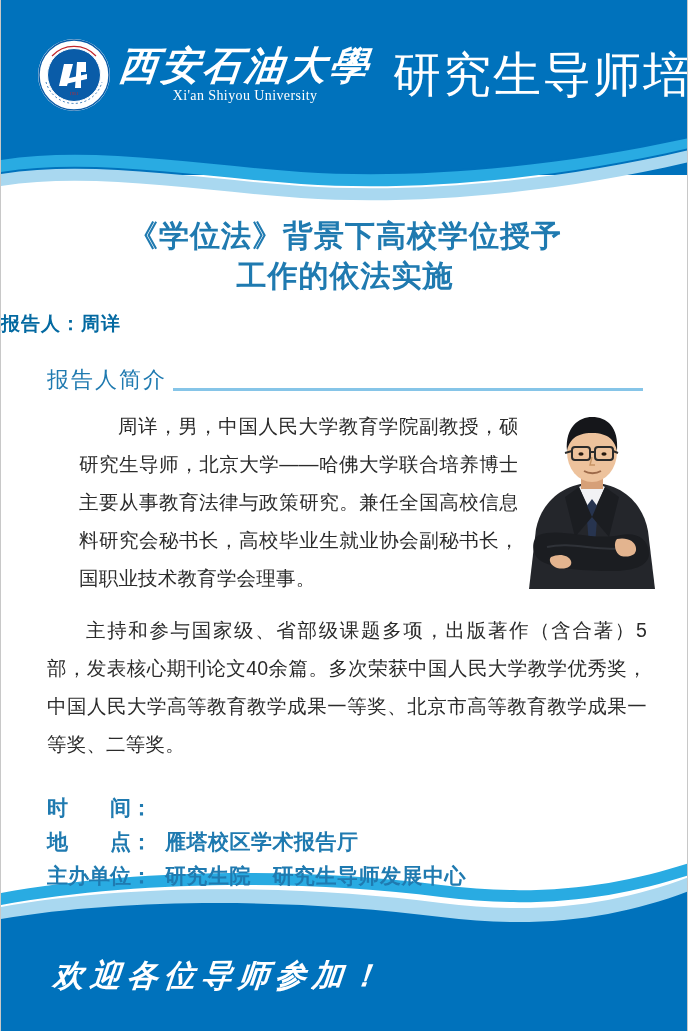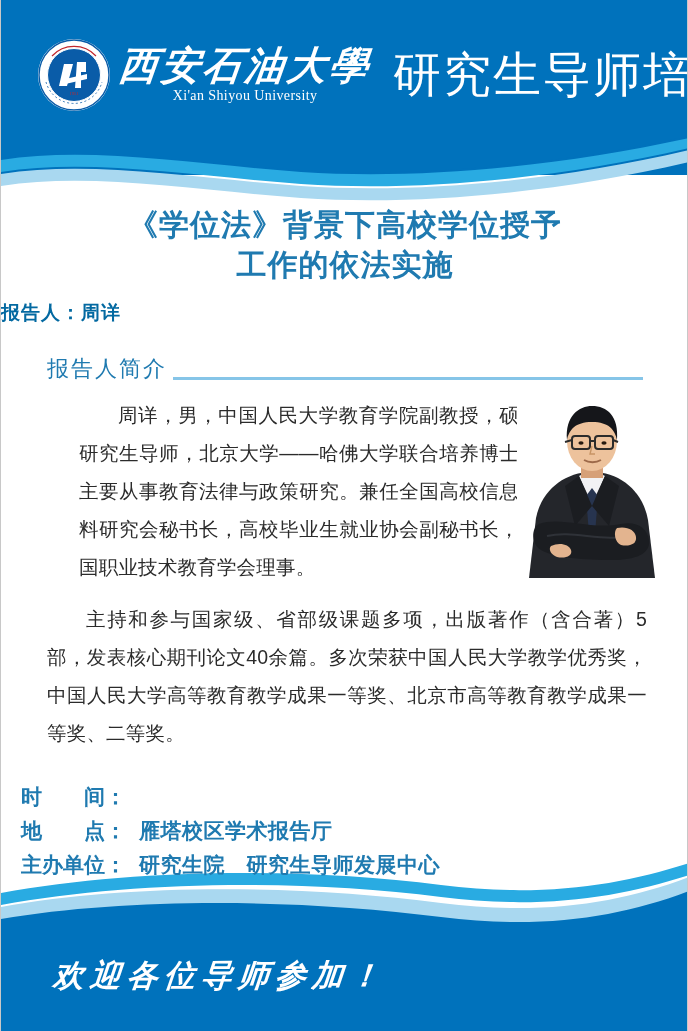--- a/index.html
+++ b/index.html
@@ -91,21 +91,21 @@
     font-weight: 400;
     letter-spacing: 2px;
     margin-left: 22px;
     white-space: nowrap;
     font-family: "Liberation Sans", "DejaVu Sans", sans-serif;
   }
 
   
   .content {
     position: absolute;
-    left: 0; top: 205px;
+    left: 0; top: 216px;
     width: 688px;
     z-index: 4;
   }
 
   .talk-title {
     text-align: center;
     color: #1f7ab0;
     font-size: 30px;
     font-weight: 700;
     line-height: 1.32;
@@ -174,21 +174,21 @@
     position: absolute;
     right: 22px;
     top: 4px;
     width: 150px;
     height: 178px;
     z-index: 6;
   }
 
   
   .details {
-    margin: 28px 0 0 20px;
+    margin: 28px 0 0 46px;
     color: #1f7ab0;
     font-size: 21px;
     font-weight: 700;
     line-height: 1.62;
     letter-spacing: 0.5px;
   }
   .detail-row { display: flex; white-space: nowrap; }
   .detail-key {
     display: inline-block;
     width: 118px;

